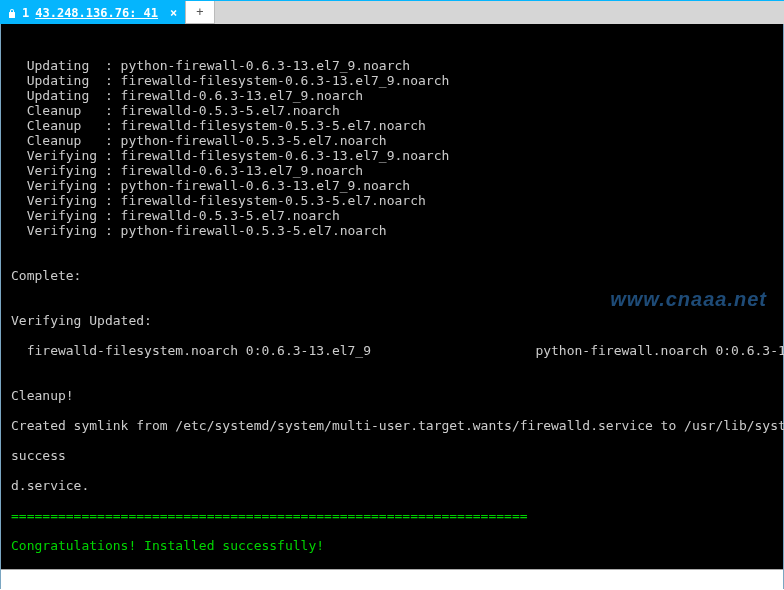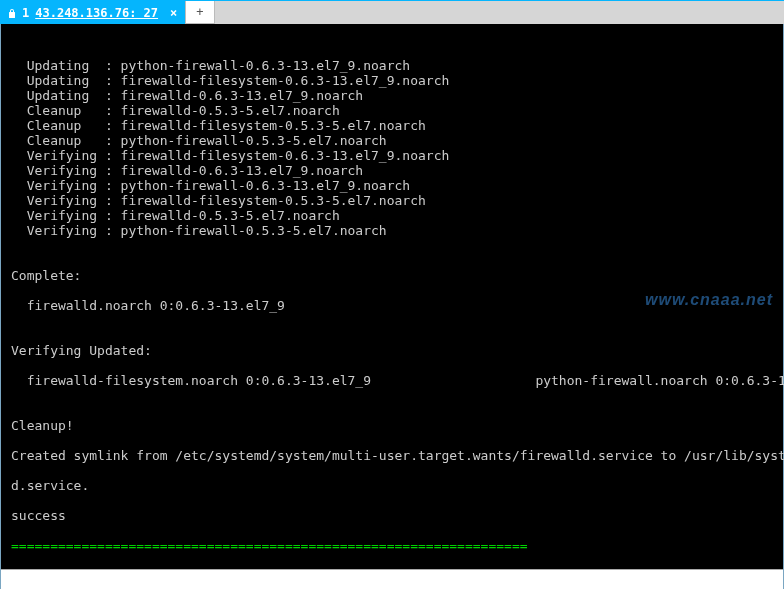--- a/index.html
+++ b/index.html
@@ -54,25 +54,25 @@
     line-height: 15px;
     white-space: pre;
     position: relative;
     border-left: 1px solid #7aa6c2;
     border-right: 1px solid #7aa6c2;
   }
   .terminal .line { display:block; }
   .green { color: #00d400; }
   .watermark {
     position:absolute;
-    right: 10px;
+    right: 16px;
     top: 268px;
     color: rgba(59,149,238,0.5);
     font-style: italic;
-    font-size: 16px;
+    font-size: 20px;
     font-family: Arial, sans-serif;
     letter-spacing: 1px;
     font-weight: 600;
     pointer-events:none;
   }
   .statusbar {
     position:absolute;
     bottom:0; left:0; right:0;
     height:20px;
     background:#fff;
@@ -83,42 +83,41 @@
 <body>
 
 <div class="tabbar">
   <div class="tab active">
     <span class="lock-icon">
       <svg width="8" height="10" viewBox="0 0 8 10">
           <path d="M2 4V3a2 2 0 114 0v1h.5A.5.5 0 017 4.5v5a.5.5 0 01-.5.5h-5A.5.5 0 011 9.5v-5A.5.5 0 011.5 4H2zm1 0h2V3a1 1 0 10-2 0v1z" fill="#fff"></path>
         </svg>
     </span>
     <span>1</span>
-    <span style="text-decoration:underline">43.248.136.76:  27</span>
+    <span style="text-decoration:underline">43.248.136.76:  41</span>
     <span style="margin-left:6px;font-weight:bold">×</span>
   </div>
   <div class="tab new">
     <span>+</span>
   </div>
 </div>
 
 <div class="terminal">
 <span class="watermark">www.cnaaa.net</span>
 <span id="yum-block"><span class="line">  Updating  : python-firewall-0.6.3-13.el7_9.noarch</span><span class="line">  Updating  : firewalld-filesystem-0.6.3-13.el7_9.noarch</span><span class="line">  Updating  : firewalld-0.6.3-13.el7_9.noarch</span><span class="line">  Cleanup   : firewalld-0.5.3-5.el7.noarch</span><span class="line">  Cleanup   : firewalld-filesystem-0.5.3-5.el7.noarch</span><span class="line">  Cleanup   : python-firewall-0.5.3-5.el7.noarch</span><span class="line">  Verifying : firewalld-filesystem-0.6.3-13.el7_9.noarch</span><span class="line">  Verifying : firewalld-0.6.3-13.el7_9.noarch</span><span class="line">  Verifying : python-firewall-0.6.3-13.el7_9.noarch</span><span class="line">  Verifying : firewalld-filesystem-0.5.3-5.el7.noarch</span><span class="line">  Verifying : firewalld-0.5.3-5.el7.noarch</span><span class="line">  Verifying : python-firewall-0.5.3-5.el7.noarch</span></span>
 <span class="line"></span>
 <span class="line">Complete:</span>
-<span class="line">  firewalld.noarch 0:0.6.3-13.el7_9</span>
 <span class="line"></span>
 <span class="line">Verifying Updated:</span>
 <span class="line">  firewalld-filesystem.noarch 0:0.6.3-13.el7_9                     python-firewall.noarch 0:0.6.3-13.el7_9</span>
 <span class="line"></span>
 <span class="line">Cleanup!</span>
 <span class="line">Created symlink from /etc/systemd/system/multi-user.target.wants/firewalld.service to /usr/lib/systemd/system/f</span>
+<span class="line">success</span>
 <span class="line">d.service.</span>
-<span class="line">success</span>
 <span class="line green">==================================================================</span>
 <span class="line green">Congratulations! Installed successfully!</span>
 
 
 
 
 
 
 
 

